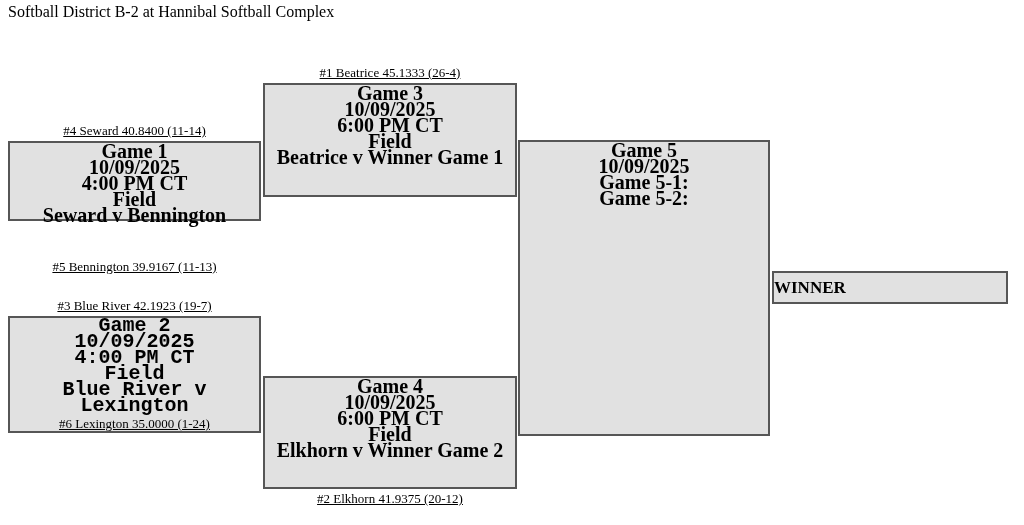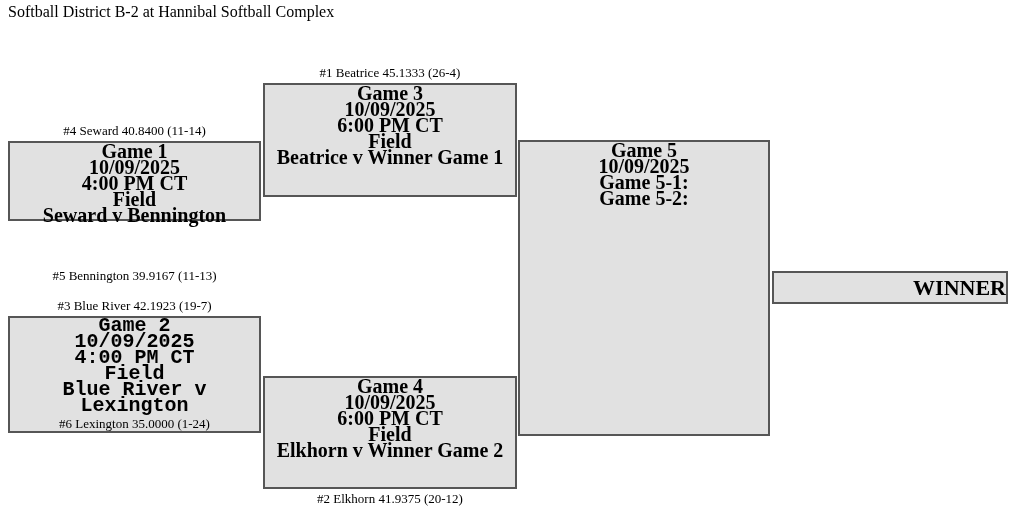--- a/index.html
+++ b/index.html
@@ -27,44 +27,44 @@
     font-weight: normal;
     white-space: nowrap;
   }
   .seed-label {
     position: absolute;
     height: 16px;
     font-size: 13px;
     line-height: 15px;
     text-align: center;
     white-space: nowrap;
+    text-decoration: underline;
   }
   .box {
     position: absolute;
     background: var(--box-fill);
     border: 2px solid var(--box-border);
     display: flex;
     flex-direction: column;
     align-items: center;
     justify-content: flex-start;
     text-align: center;
     font-weight: bold;
     font-size: 20px;
     line-height: 16px;
   }
   .winner-box {
     position: absolute;
     background: var(--box-fill);
     border: 2px solid var(--box-border);
     display: flex;
     align-items: center;
-    justify-content: flex-end;
+    justify-content: flex-start;
     font-weight: bold;
-    font-size: 22px;
-    padding-left: 33px;
+    font-size: 17px;
   }
 </style>
 </head>
 <body>
 
 <div class="canvas">
 
   <div class="title">Softball District B-2 at Hannibal Softball Complex</div>
 
   <div class="seed-label" style="left:263px; top:65px; width:254px;">#1 Beatrice 45.1333 (26-4)</div>
@@ -77,21 +77,21 @@
   </div>
 
   <div class="seed-label" style="left:8px; top:123px; width:253px;">#4 Seward 40.8400 (11-14)</div>
   <div class="box" style="left:8px; top:141px; width:253px; height:80px;">
     <div>Game 1</div>
     <div>10/09/2025</div>
     <div>4:00 PM CT</div>
     <div>Field</div>
     <div>Seward v Bennington</div>
   </div>
-  <div class="seed-label" style="left:8px; top:268px; width:253px;">#5 Bennington 39.9167 (11-13)</div>
+  <div class="seed-label" style="left:8px; top:259px; width:253px;">#5 Bennington 39.9167 (11-13)</div>
 
   <div class="seed-label" style="left:8px; top:298px; width:253px;">#3 Blue River 42.1923 (19-7)</div>
   <div class="box" style="left:8px; top:316px; width:253px; height:117px;font-family:Liberation Mono, monospace;">
     <div>Game 2</div>
     <div>10/09/2025</div>
     <div>4:00 PM CT</div>
     <div>Field</div>
     <div>Blue River v Lexington</div>
   </div>
   <div class="seed-label" style="left:8px; top:416px; width:253px;">#6 Lexington 35.0000 (1-24)</div>

